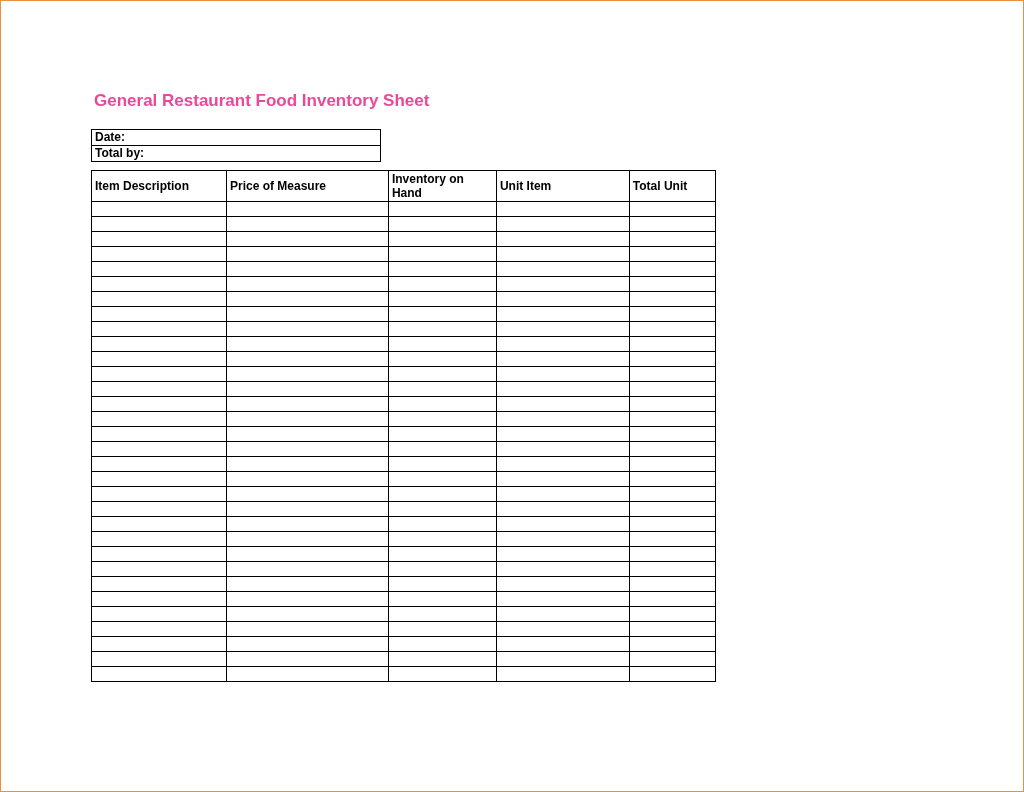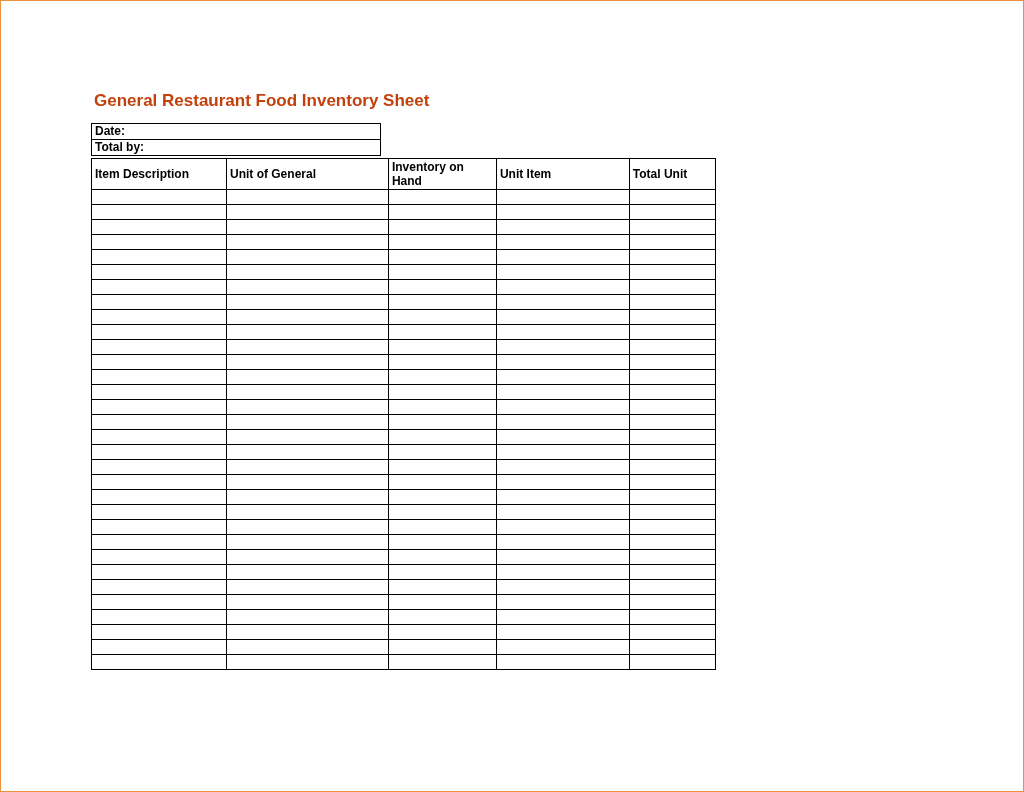--- a/index.html
+++ b/index.html
@@ -20,28 +20,28 @@
     }
     .document {
       position: absolute;
       left: 90px;
       top: 90px;
       width: 625px;
     }
     .title {
       font-size: 17px;
       font-weight: bold;
-      color: #c2410c;
-      margin-bottom: 12px;
+      color: #ec4899;
+      margin-bottom: 18px;
       padding-left: 3px;
     }
     .meta-table {
       border-collapse: collapse;
       width: 290px;
-      margin-bottom: 2px;
+      margin-bottom: 8px;
     }
     .meta-table td {
       border: 1px solid #000;
       font-size: 12px;
       font-weight: bold;
       padding: 1px 3px;
       height: 15px;
       line-height: 13px;
     }
     .inventory-table {
@@ -85,21 +85,21 @@
       <tr>
         <td>Total by:</td>
       </tr>
     </tbody>
       </table>
 
     <table class="inventory-table">
       <thead>
         <tr>
           <th class="col-desc">Item Description</th>
-          <th class="col-uom">Unit of General</th>
+          <th class="col-uom">Price of Measure</th>
           <th class="col-ioh">Inventory on Hand</th>
           <th class="col-price">Unit Item</th>
           <th class="col-cost">Total Unit</th>
         </tr>
       </thead>
       <tbody id="inventory-body">
       <tr>
             <td></td>
             <td></td>
             <td></td>

